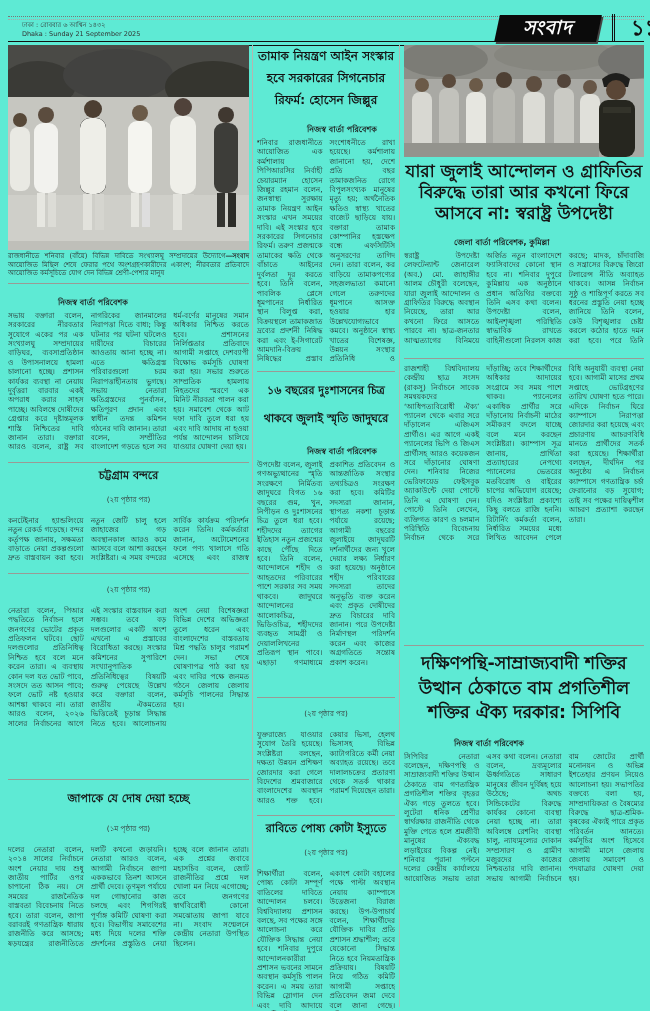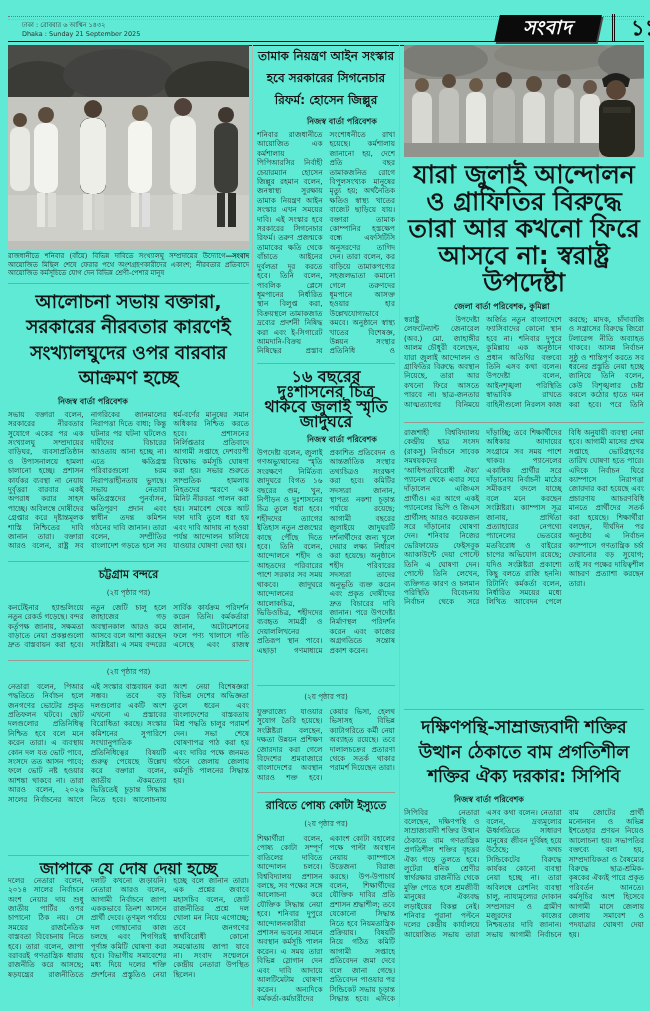--- a/index.html
+++ b/index.html
@@ -18,24 +18,24 @@
   
   .vdiv{position:absolute;top:45px;bottom:4px;width:0;border-left:1px solid #b5b5b0;}
   .col{position:absolute;top:45px;}
   .col-left{left:8px;width:241px;}
   .col-mid{left:257px;width:138px;}
   .col-right{left:404px;width:240px;}
   
   .headline{font-weight:bold;color:#141414;text-align:center;}
   .hl-xl{font-size:18.5px;line-height:25.5px;}
   .hl-lg{font-size:17.5px;line-height:24.5px;}
-  .hl-md{font-size:16px;line-height:15px;}
+  .hl-md{font-size:11px;line-height:28px;}
   .hl-sm{font-size:11px;line-height:16px;}
-  .byline{font-size:8px;font-weight:bold;margin:4px 0 2px 2px;padding-left:48px;}
-  .cont{font-size:7.2px;text-align:center;margin:4px 0;color:#333;}
+  .byline{font-size:8px;font-weight:bold;margin:12px 0 2px 2px;padding-left:48px;}
+  .cont{font-size:7.2px;text-align:center;margin:10px 0;color:#333;}
   .body{font-size:7.3px;line-height:9.4px;text-align:justify;color:#262626;overflow:hidden;
         -webkit-hyphens:auto;hyphens:auto;word-break:break-word;}
   .cols2{column-count:2;column-gap:7px;}
   .cols3{column-count:3;column-gap:7px;}
   .hr{border-top:1px solid #9a9a95;margin:5px 0;}
   .caption{font-size:6.8px;line-height:8.6px;color:#2a2a2a;text-align:justify;margin-top:2px;}
   .caption .src{float:right;font-weight:bold;}
   .photo{display:block;width:100%;background:#cfcfcb;}
   .mt{margin-top:4px;}
 </style>
@@ -98,38 +98,38 @@
       </g>
       <rect y="196" width="241" height="9" fill="#bfbfb9"></rect>
     </svg>
     <div class="caption">
       <span class="src">—সংবাদ</span>
       <span>রাজধানীতে শনিবার (বাঁয়ে) বিভিন্ন দাবিতে সংখ্যালঘু সম্প্রদায়ের উদ্যোগে আয়োজিত মিছিল শেষে ফেরার পথে অংশগ্রহণকারীদের একাংশ; নীরবতার প্রতিবাদে আয়োজিত কর্মসূচিতে যোগ দেন বিভিন্ন শ্রেণী-পেশার মানুষ</span>
     </div>
 
     <div class="hr"></div>
 
-    <div class="headline hl-xl">আলোচনা সভায় বক্তারা, সরকারের নীরবতার কারণেই সংখ্যালঘুদের ওপর বারবার আক্রমণ হচ্ছে</div>
     <div class="byline">নিজস্ব বার্তা পরিবেশক</div>
     <div class="body cols3" style="height:146px">সভায় বক্তারা বলেন, সরকারের নীরবতার সুযোগে একের পর এক সংখ্যালঘু সম্প্রদায়ের বাড়িঘর, ব্যবসাপ্রতিষ্ঠান ও উপাসনালয়ে হামলা চালানো হচ্ছে। প্রশাসন কার্যকর ব্যবস্থা না নেয়ায় দুর্বৃত্তরা বারবার একই অপরাধ করার সাহস পাচ্ছে। অবিলম্বে দোষীদের গ্রেপ্তার করে দৃষ্টান্তমূলক শাস্তি নিশ্চিতের দাবি জানান তারা। বক্তারা আরও বলেন, রাষ্ট্র সব নাগরিকের জানমালের নিরাপত্তা দিতে বাধ্য; কিন্তু ঘটনার পর ঘটনা ঘটলেও দায়ীদের বিচারের আওতায় আনা হচ্ছে না। এতে ক্ষতিগ্রস্ত পরিবারগুলো চরম নিরাপত্তাহীনতায় ভুগছে। সভায় নেতারা ক্ষতিগ্রস্তদের পুনর্বাসন, ক্ষতিপূরণ প্রদান এবং স্বাধীন তদন্ত কমিশন গঠনের দাবি জানান। তারা বলেন, সম্প্রীতির বাংলাদেশ গড়তে হলে সব ধর্ম-বর্ণের মানুষের সমান অধিকার নিশ্চিত করতে হবে। প্রশাসনের নির্লিপ্ততার প্রতিবাদে আগামী সপ্তাহে দেশব্যাপী বিক্ষোভ কর্মসূচি ঘোষণা করা হয়। সভার শুরুতে সাম্প্রতিক হামলায় নিহতদের স্মরণে এক মিনিট নীরবতা পালন করা হয়। সমাবেশ থেকে আট দফা দাবি তুলে ধরা হয় এবং দাবি আদায় না হওয়া পর্যন্ত আন্দোলন চালিয়ে যাওয়ার ঘোষণা দেয়া হয়।</div>
 
     <div class="hr"></div>
 
     <div class="headline hl-sm">চট্টগ্রাম বন্দরে</div>
     <div class="cont">(২য় পৃষ্ঠার পর)</div>
     <div class="body cols3" style="height:52px">কনটেইনার হ্যান্ডলিংয়ে নতুন রেকর্ড গড়েছে। বন্দর কর্তৃপক্ষ জানায়, সক্ষমতা বাড়াতে নেয়া প্রকল্পগুলো দ্রুত বাস্তবায়ন করা হবে। নতুন জেটি চালু হলে জাহাজের গড় অবস্থানকাল আরও কমে আসবে বলে আশা করছেন সংশ্লিষ্টরা। এ সময় বন্দরের সার্বিক কার্যক্রম পরিদর্শন করেন তিনি। কর্মকর্তারা জানান, অটোমেশনের ফলে পণ্য খালাসে গতি এসেছে এবং রাজস্ব আদায়ও বেড়েছে উল্লেখযোগ্য হারে।</div>
 
     <div class="hr"></div>
 
     <div class="cont">(২য় পৃষ্ঠার পর)</div>
     <div class="body cols3" style="height:168px">নেতারা বলেন, পিআর পদ্ধতিতে নির্বাচন হলে জনগণের ভোটের প্রকৃত প্রতিফলন ঘটবে। ছোট দলগুলোর প্রতিনিধিত্ব নিশ্চিত হবে বলে মনে করেন তারা। এ ব্যবস্থায় কোন দল যত ভোট পাবে, সংসদে তত আসন পাবে; ফলে ভোট নষ্ট হওয়ার আশঙ্কা থাকবে না। তারা আরও বলেন, ২০২৬ সালের নির্বাচনের আগে এই সংস্কার বাস্তবায়ন করা সম্ভব। তবে বড় দলগুলোর একটি অংশ এখনো এ প্রস্তাবের বিরোধিতা করছে। সংস্কার কমিশনের সুপারিশে সংখ্যানুপাতিক প্রতিনিধিত্বের বিষয়টি গুরুত্ব পেয়েছে উল্লেখ করে বক্তারা বলেন, জাতীয় ঐকমত্যের ভিত্তিতেই চূড়ান্ত সিদ্ধান্ত নিতে হবে। আলোচনায় অংশ নেয়া বিশেষজ্ঞরা বিভিন্ন দেশের অভিজ্ঞতা তুলে ধরেন এবং বাংলাদেশের বাস্তবতায় মিশ্র পদ্ধতি চালুর পরামর্শ দেন। সভা শেষে ঘোষণাপত্র পাঠ করা হয় এবং দাবির পক্ষে জনমত গঠনে জেলায় জেলায় কর্মসূচি পালনের সিদ্ধান্ত হয়।</div>
 
     <div class="hr"></div>
 
     <div class="headline hl-md">জাপাকে যে দোষ দেয়া হচ্ছে</div>
+    <div class="cont">(১ম পৃষ্ঠার পর)</div>
     <div class="body cols3" style="height:160px">দলের নেতারা বলেন, ২০১৪ সালের নির্বাচনে অংশ নেয়ার দায় শুধু জাতীয় পার্টির ওপর চাপানো ঠিক নয়। সে সময়ের রাজনৈতিক বাস্তবতা বিবেচনায় নিতে হবে। তারা বলেন, জাপা বরাবরই গণতান্ত্রিক ধারায় রাজনীতি করে আসছে; ষড়যন্ত্রের রাজনীতিতে দলটি কখনো জড়ায়নি। নেতারা আরও বলেন, আগামী নির্বাচনে জাপা এককভাবে তিনশ আসনে প্রার্থী দেবে। তৃণমূল পর্যায়ে দল গোছানোর কাজ চলছে এবং শিগগিরই পূর্ণাঙ্গ কমিটি ঘোষণা করা হবে। বিভাগীয় সমাবেশের মধ্য দিয়ে দলের শক্তি প্রদর্শনের প্রস্তুতিও নেয়া হচ্ছে বলে জানান তারা। এক প্রশ্নের জবাবে মহাসচিব বলেন, জোট রাজনীতির প্রশ্নে দল খোলা মন নিয়ে এগোচ্ছে; তবে জনগণের স্বার্থবিরোধী কোনো সমঝোতায় জাপা যাবে না। সংবাদ সম্মেলনে কেন্দ্রীয় নেতারা উপস্থিত ছিলেন।</div>
   </div>
 
   <div class="col col-mid">
 
     <div class="headline hl-lg" style="font-size:12px;line-height:22px">তামাক নিয়ন্ত্রণ আইন সংস্কার হবে সরকারের সিগনেচার রিফর্ম: হোসেন জিল্লুর</div>
     <div class="byline">নিজস্ব বার্তা পরিবেশক</div>
     <div class="body cols2" style="height:228px">শনিবার রাজধানীতে আয়োজিত এক কর্মশালায় পিপিআরসির নির্বাহী চেয়ারম্যান হোসেন জিল্লুর রহমান বলেন, জনস্বাস্থ্য সুরক্ষায় তামাক নিয়ন্ত্রণ আইন সংস্কার এখন সময়ের দাবি। এই সংস্কার হবে সরকারের সিগনেচার রিফর্ম। তরুণ প্রজন্মকে তামাকের ক্ষতি থেকে বাঁচাতে আইনের দুর্বলতা দূর করতে হবে। তিনি বলেন, পাবলিক প্লেসে ধূমপানের নির্ধারিত স্থান বিলুপ্ত করা, বিক্রয়স্থলে তামাকজাত দ্রব্যের প্রদর্শনী নিষিদ্ধ করা এবং ই-সিগারেট আমদানি-বিক্রয় নিষিদ্ধের প্রস্তাব সংশোধনীতে রাখা হয়েছে। কর্মশালায় জানানো হয়, দেশে প্রতি বছর তামাকজনিত রোগে বিপুলসংখ্যক মানুষের মৃত্যু হয়; অর্থনৈতিক ক্ষতিও স্বাস্থ্য খাতের বাজেট ছাড়িয়ে যায়। বক্তারা তামাক কোম্পানির হস্তক্ষেপ বন্ধে এফসিটিসি অনুসরণের তাগিদ দেন। তারা বলেন, কর বাড়িয়ে তামাকপণ্যের সহজলভ্যতা কমানো গেলে তরুণদের ধূমপানে আসক্ত হওয়ার হার উল্লেখযোগ্যভাবে কমবে। অনুষ্ঠানে স্বাস্থ্য খাতের বিশেষজ্ঞ, উন্নয়ন সংস্থার প্রতিনিধি ও গণমাধ্যমকর্মীরা অংশ নেন। সমাপনী বক্তব্যে দ্রুত সংশোধনী চূড়ান্ত করার আহ্বান জানানো হয়।</div>
 
     <div class="hr"></div>
@@ -178,21 +178,21 @@
 
       <g>
         <path d="M198 34 q14 -12 28 0 l-2 8 h-24 z" fill="#1e1e1c"></path>
         <circle cx="212" cy="45" r="10" fill="#5a4636"></circle>
         <rect x="195" y="55" width="36" height="57" rx="9" fill="#26261f"></rect>
         <rect x="199" y="62" width="28" height="6" fill="#33332a"></rect>
       </g>
       <rect y="98" width="195" height="14" fill="#93938d"></rect>
     </svg>
 
-    <div class="headline hl-xl mt" style="font-size:25px;line-height:27px">যারা জুলাই আন্দোলন ও গ্রাফিতির বিরুদ্ধে তারা আর কখনো ফিরে আসবে না: স্বরাষ্ট্র উপদেষ্টা</div>
+    <div class="headline hl-xl mt" style="font-size:17px;line-height:21px">যারা জুলাই আন্দোলন ও গ্রাফিতির বিরুদ্ধে তারা আর কখনো ফিরে আসবে না: স্বরাষ্ট্র উপদেষ্টা</div>
     <div class="byline">জেলা বার্তা পরিবেশক, কুমিল্লা</div>
     <div class="body cols3" style="height:102px">স্বরাষ্ট্র উপদেষ্টা লেফটেন্যান্ট জেনারেল (অব.) মো. জাহাঙ্গীর আলম চৌধুরী বলেছেন, যারা জুলাই আন্দোলন ও গ্রাফিতির বিরুদ্ধে অবস্থান নিয়েছে, তারা আর কখনো ফিরে আসতে পারবে না। ছাত্র-জনতার আত্মত্যাগের বিনিময়ে অর্জিত নতুন বাংলাদেশে ফ্যাসিবাদের কোনো স্থান হবে না। শনিবার দুপুরে কুমিল্লায় এক অনুষ্ঠানে প্রধান অতিথির বক্তব্যে তিনি এসব কথা বলেন। উপদেষ্টা বলেন, আইনশৃঙ্খলা পরিস্থিতি স্বাভাবিক রাখতে বাহিনীগুলো নিরলস কাজ করছে; মাদক, চাঁদাবাজি ও সন্ত্রাসের বিরুদ্ধে জিরো টলারেন্স নীতি অব্যাহত থাকবে। আসন্ন নির্বাচন সুষ্ঠু ও শান্তিপূর্ণ করতে সব ধরনের প্রস্তুতি নেয়া হচ্ছে জানিয়ে তিনি বলেন, কেউ বিশৃঙ্খলার চেষ্টা করলে কঠোর হাতে দমন করা হবে। পরে তিনি পুলিশ লাইন্স পরিদর্শন করেন এবং কর্মকর্তাদের সঙ্গে মতবিনিময় করেন। এ সময় জেলা প্রশাসক, পুলিশ সুপারসহ প্রশাসনের ঊর্ধ্বতন কর্মকর্তারা উপস্থিত ছিলেন।</div>
 
     <div class="hr"></div>
 
     <div class="body cols3" style="height:276px">রাজশাহী বিশ্ববিদ্যালয় কেন্দ্রীয় ছাত্র সংসদ (রাকসু) নির্বাচনে সাবেক সমন্বয়কদের ‘আধিপত্যবিরোধী ঐক্য’ প্যানেল থেকে এবার সরে দাঁড়ালেন এজিএস প্রার্থীও। এর আগে একই প্যানেলের ভিপি ও জিএস প্রার্থীসহ আরও কয়েকজন সরে দাঁড়ানোর ঘোষণা দেন। শনিবার নিজের ভেরিফায়েড ফেইসবুক অ্যাকাউন্টে দেয়া পোস্টে তিনি এ ঘোষণা দেন। পোস্টে তিনি লেখেন, ব্যক্তিগত কারণ ও চলমান পরিস্থিতি বিবেচনায় নির্বাচন থেকে সরে দাঁড়াচ্ছি; তবে শিক্ষার্থীদের অধিকার আদায়ের সংগ্রামে সব সময় পাশে থাকব। প্যানেলের একাধিক প্রার্থীর সরে দাঁড়ানোয় নির্বাচনী মাঠের সমীকরণ বদলে যাচ্ছে বলে মনে করছেন সংশ্লিষ্টরা। ক্যাম্পাস সূত্র জানায়, প্রার্থিতা প্রত্যাহারের নেপথ্যে প্যানেলের ভেতরের মতবিরোধ ও বাইরের চাপের অভিযোগ রয়েছে; যদিও সংশ্লিষ্টরা প্রকাশ্যে কিছু বলতে রাজি হননি। রিটার্নিং কর্মকর্তা বলেন, নির্ধারিত সময়ের মধ্যে লিখিত আবেদন পেলে বিধি অনুযায়ী ব্যবস্থা নেয়া হবে। আগামী মাসের প্রথম সপ্তাহে ভোটগ্রহণের তারিখ ঘোষণা হতে পারে। এদিকে নির্বাচন ঘিরে ক্যাম্পাসে নিরাপত্তা জোরদার করা হয়েছে এবং প্রচারণায় আচরণবিধি মানতে প্রার্থীদের সতর্ক করা হয়েছে। শিক্ষার্থীরা বলছেন, দীর্ঘদিন পর অনুষ্ঠেয় এ নির্বাচন ক্যাম্পাসে গণতান্ত্রিক চর্চা ফেরানোর বড় সুযোগ; তাই সব পক্ষের দায়িত্বশীল আচরণ প্রত্যাশা করছেন তারা।</div>
 
     <div class="hr"></div>
 
     <div class="headline hl-lg">দক্ষিণপন্থি-সাম্রাজ্যবাদী শক্তির উত্থান ঠেকাতে বাম প্রগতিশীল শক্তির ঐক্য দরকার: সিপিবি</div>

